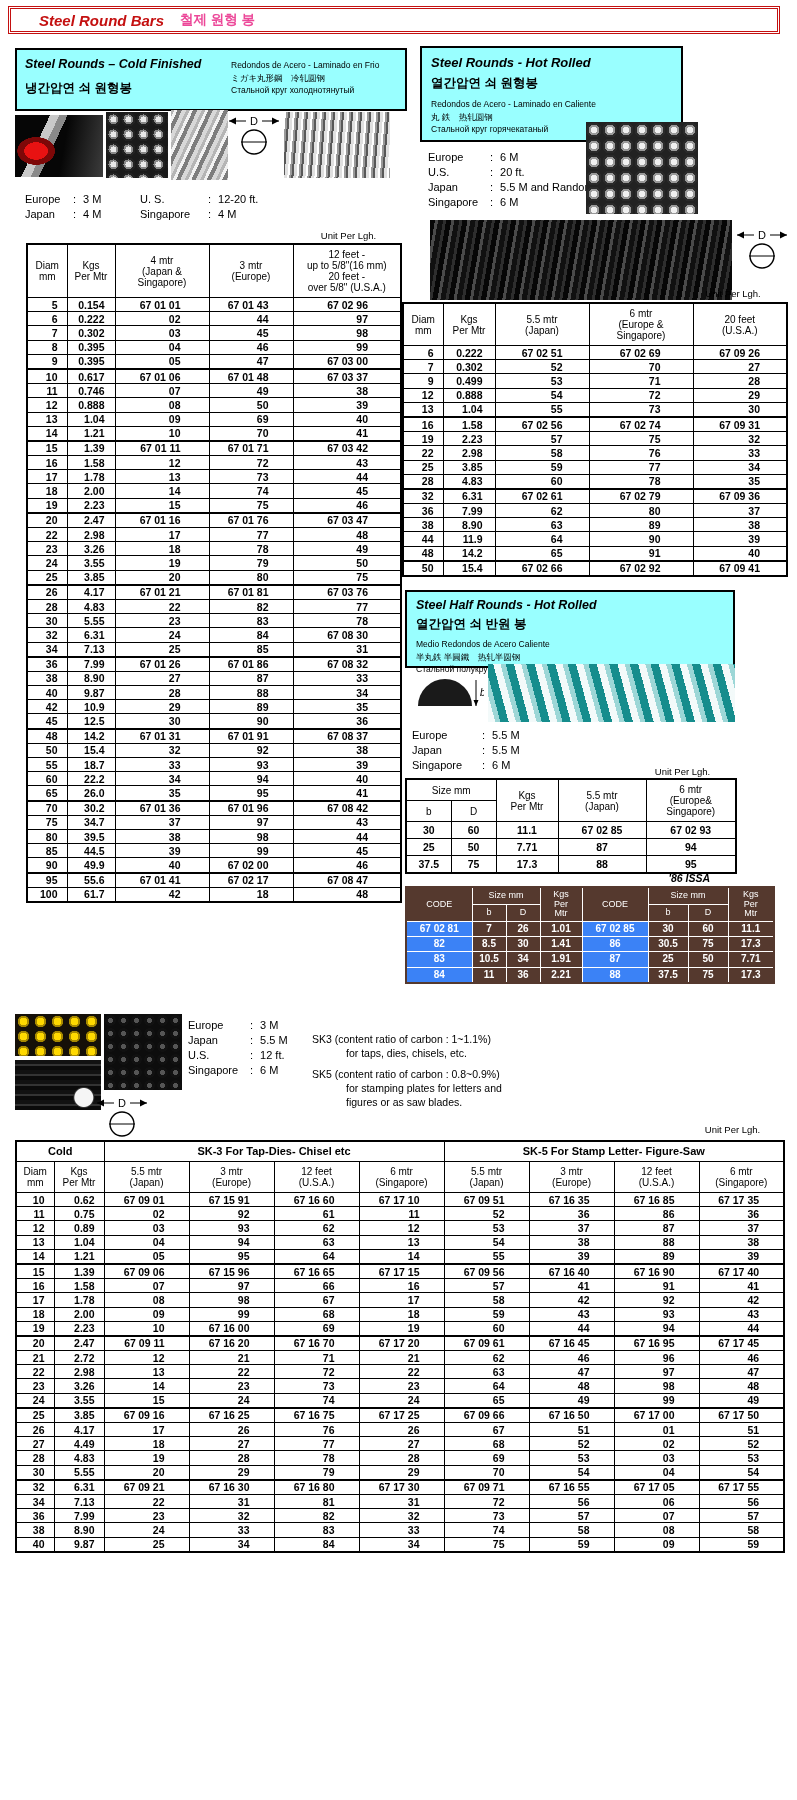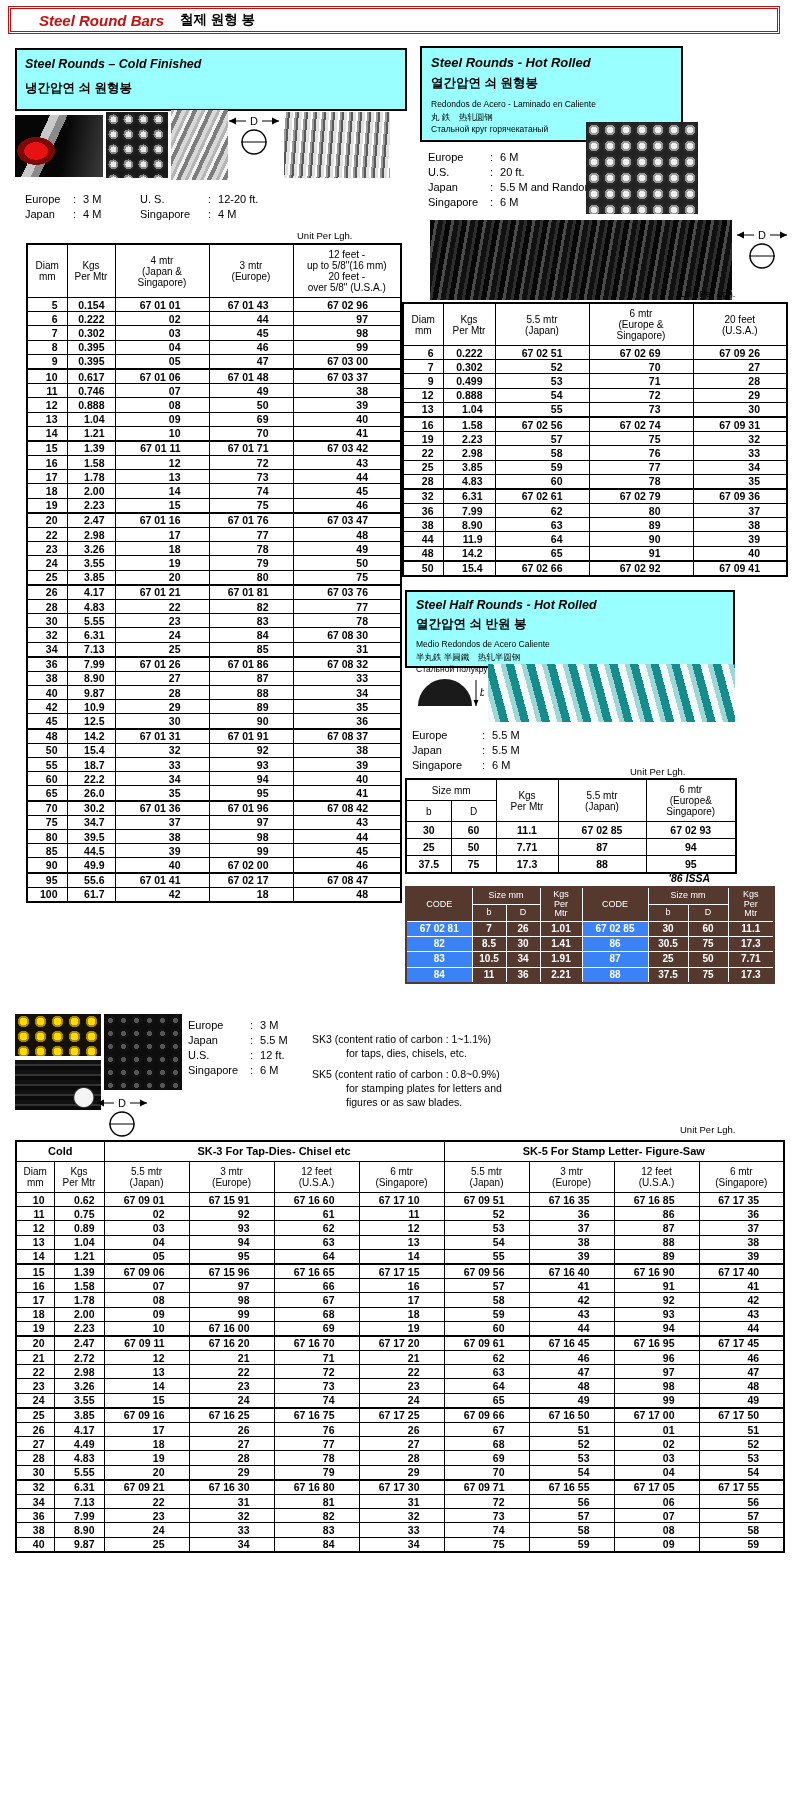--- a/index.html
+++ b/index.html
@@ -1,39 +1,39 @@
 <!DOCTYPE html>
 <html><head>
 <meta charset="utf-8">
 <style>
 *{margin:0;padding:0;box-sizing:border-box}
 body{font-family:"Liberation Sans",sans-serif;background:#e9e9e9}
 .page{position:relative;width:797px;height:1800px;background:#fff;margin:0 auto;overflow:hidden}
 .abs{position:absolute}
 .banner{border:3px double #c41010;display:flex;align-items:center;padding-left:28px;gap:16px;background:#fff}
 .banner-title{color:#c41010;font-weight:bold;font-style:italic;font-size:15px}
-.banner-title-kr{color:#000000;font-weight:bold;font-size:13.5px}
+.banner-title-kr{color:#ec4899;font-weight:bold;font-size:13.5px}
 .cyanbox{background:#99ffff;border:2px solid #000}
 .cold-box{display:flex}
 .cold-left{padding:7px 4px 4px 8px;width:212px}
 .cold-right{padding:9px 4px 4px 2px;flex:1}
 .box-title{font-weight:bold;font-style:italic;font-size:12.5px;white-space:nowrap}
 .box-kr{font-weight:bold;font-size:12.5px;margin-top:9px}
 .box-sub{font-size:8.5px;line-height:12.5px}
 .hot-box{padding:7px 9px}
 .hot-box .box-title{font-size:13px}
 .hot-box .box-kr{margin:5px 0 6px}
 .half-box{padding:6px 9px}
 .half-box .box-kr{margin:4px 0 5px}
 .carbon-box{padding:7px 9px}
 .carbon-title-row{display:flex;gap:14px;margin-bottom:6px}
 .len-row{font-size:11px;line-height:15px;white-space:nowrap}
 .len-region{display:inline-block;width:var(--rw,52px)}
 .len-value{margin-left:7px}
-.unit-label{font-size:9.5px;text-align:left}
+.unit-label{font-size:9.5px;text-align:center}
 .dtable{border-collapse:collapse;table-layout:fixed;background:#fff;border:2px solid #000}
 .dtable th,.dtable td{border:1px solid #000;overflow:hidden}
 .dtable th{font-weight:normal;font-size:10px;line-height:11px;text-align:center;vertical-align:middle;white-space:pre-line;padding:4px 1px}
 .dtable td{font-weight:bold;font-size:10.5px;line-height:10px;padding:1.6px 2px;text-align:right}
 tr.gs td{border-top:2px solid #000}
 .t1 td:nth-child(1){padding-right:9px}
 .t1 td:nth-child(2){padding-right:10px}
 .t1 td:nth-child(3){padding-right:28px}
 .t1 td:nth-child(4){padding-right:24px}
 .t1 td:nth-child(5){padding-right:32px}
@@ -79,20 +79,25 @@
   <div class="abs banner" style="left:8px;top:6px;width:772px;height:28px;">
     <span class="banner-title">Steel Round Bars</span>
     <span class="banner-title-kr">철제 원형 봉</span>
   </div>
 
   <div class="abs cyanbox cold-box" style="left:15px;top:48px;width:392px;height:63px;">
     <div class="cold-left">
       <div class="box-title">Steel Rounds – Cold Finished</div>
       <div class="box-kr">냉간압연 쇠 원형봉</div>
     </div>
+    <div class="cold-right">
+      <div class="box-sub">Redondos de Acero - Laminado en Frio</div>
+      <div class="box-sub">ミガキ丸形鋼　冷轧圆钢</div>
+      <div class="box-sub">Стальной круг холоднотянутый</div>
+    </div>
   </div>
 
   <div class="abs cyanbox hot-box" style="left:420px;top:46px;width:263px;height:96px;">
     <div class="box-title">Steel Rounds - Hot Rolled</div>
     <div class="box-kr">열간압연 쇠 원형봉</div>
     <div class="box-sub">Redondos de Acero - Laminado en Caliente</div>
     <div class="box-sub">丸 鉄　热轧圆钢</div>
     <div class="box-sub">Стальной круг горячекатаный</div>
   </div>
 

